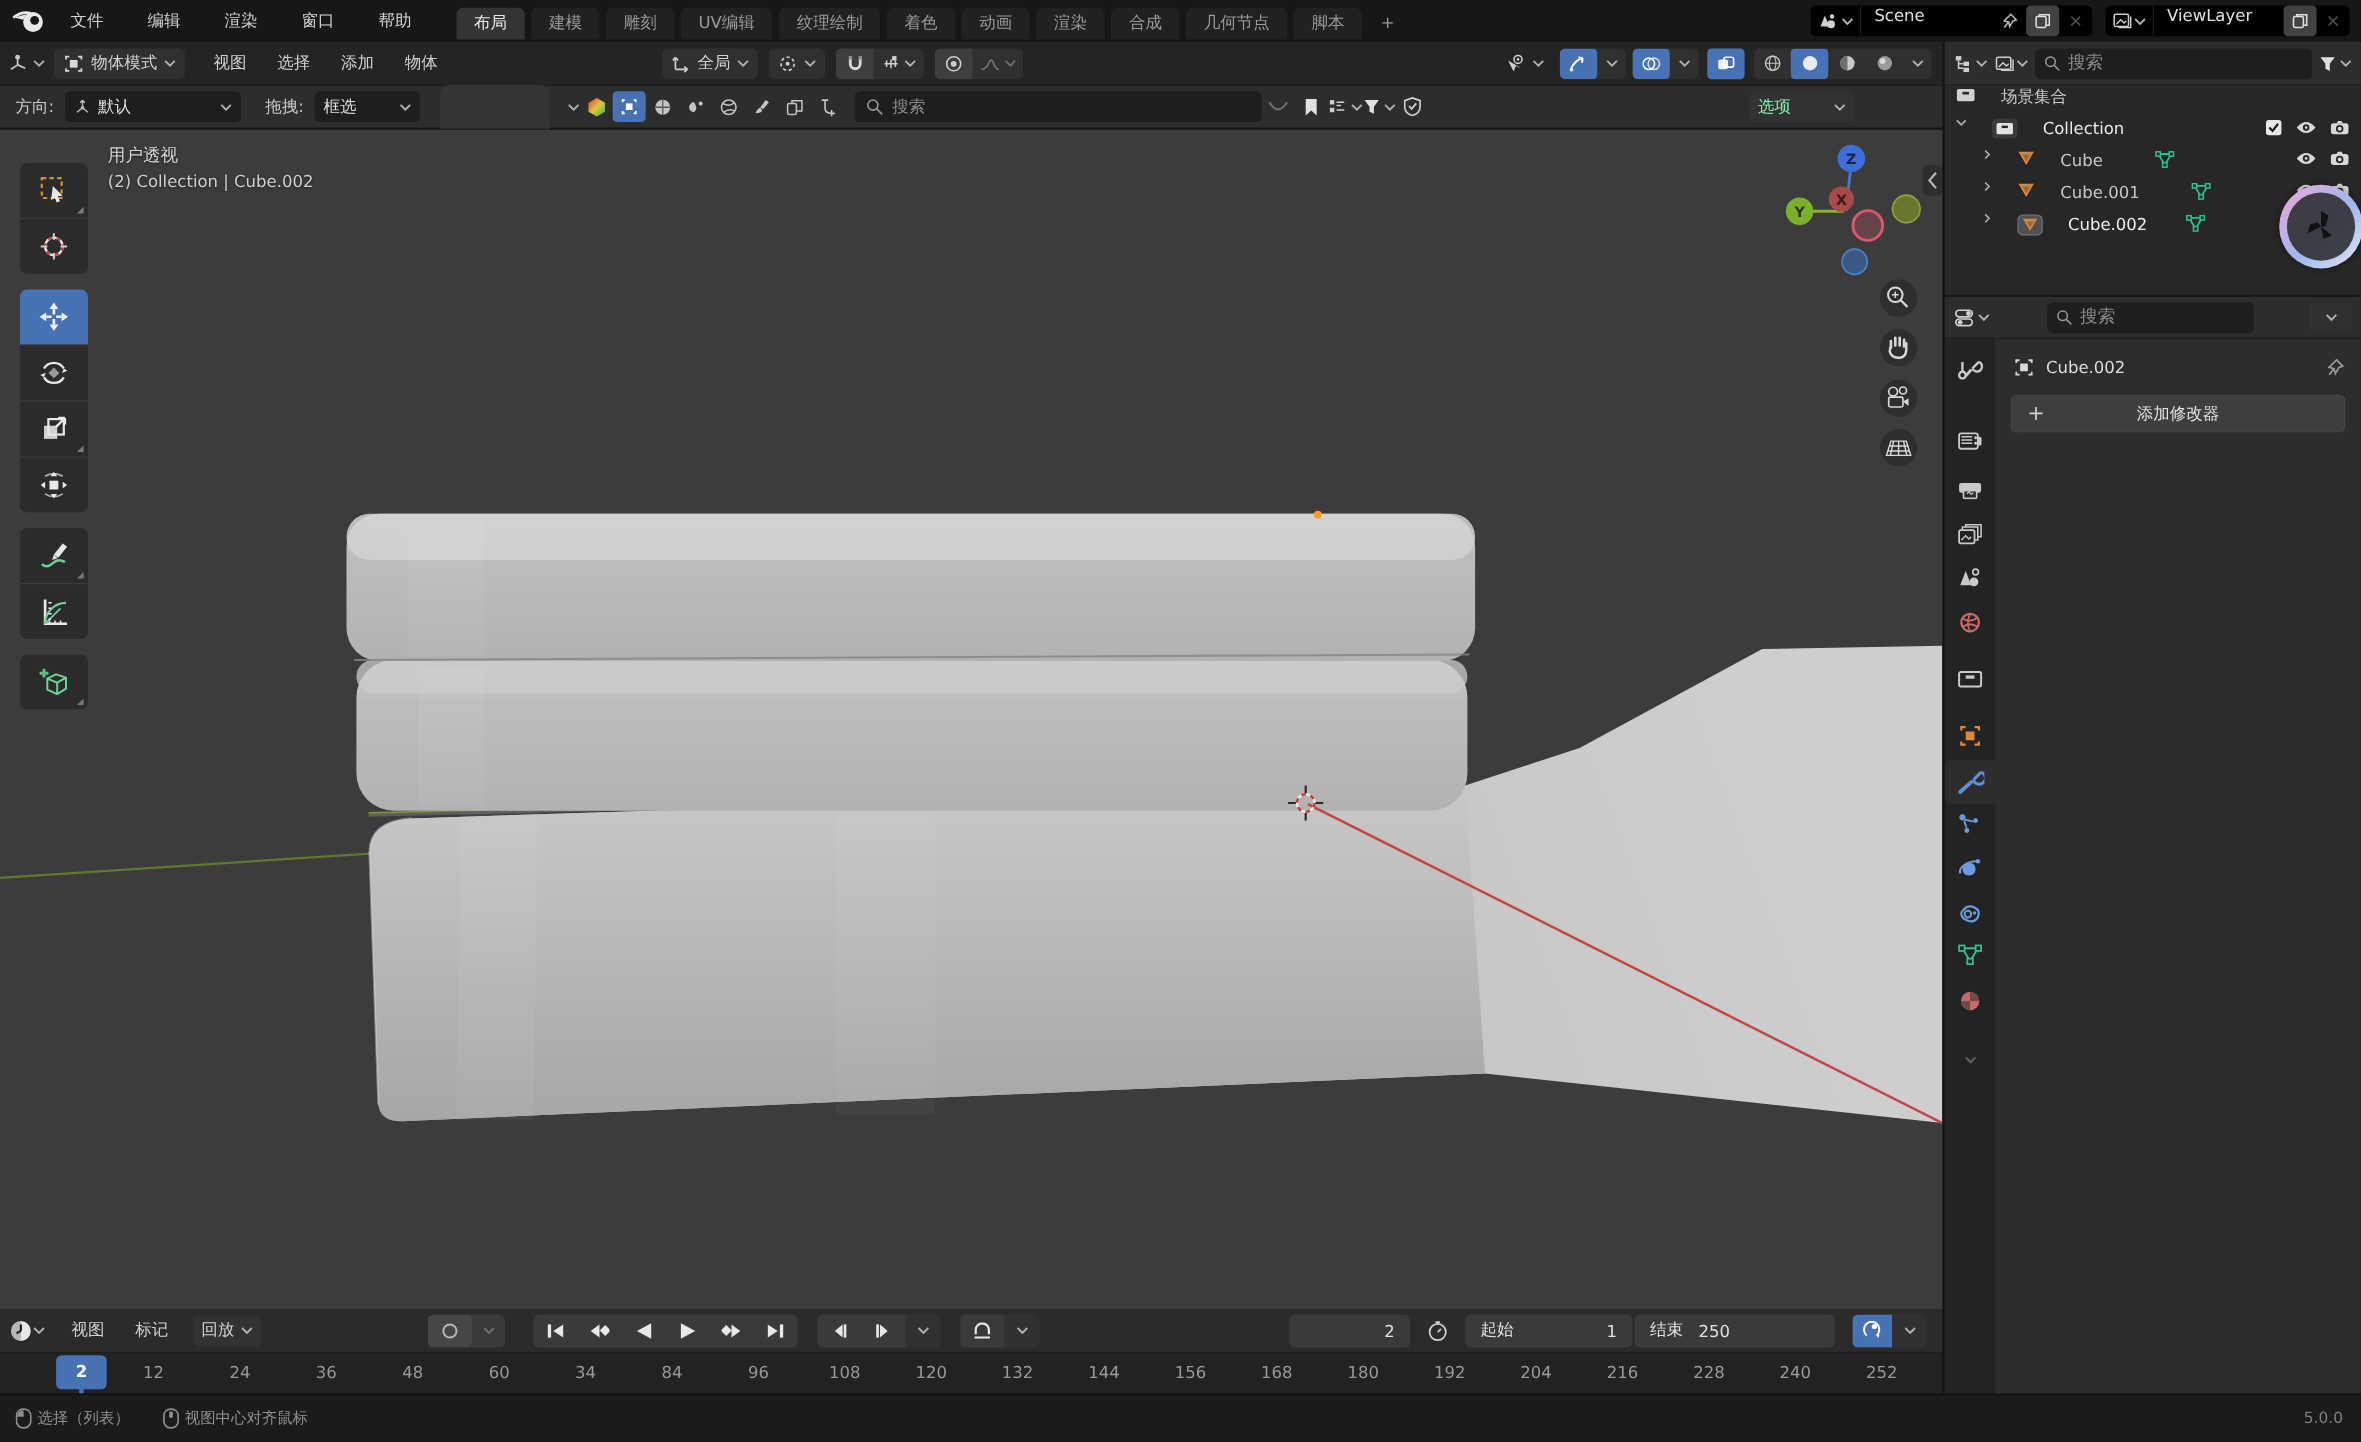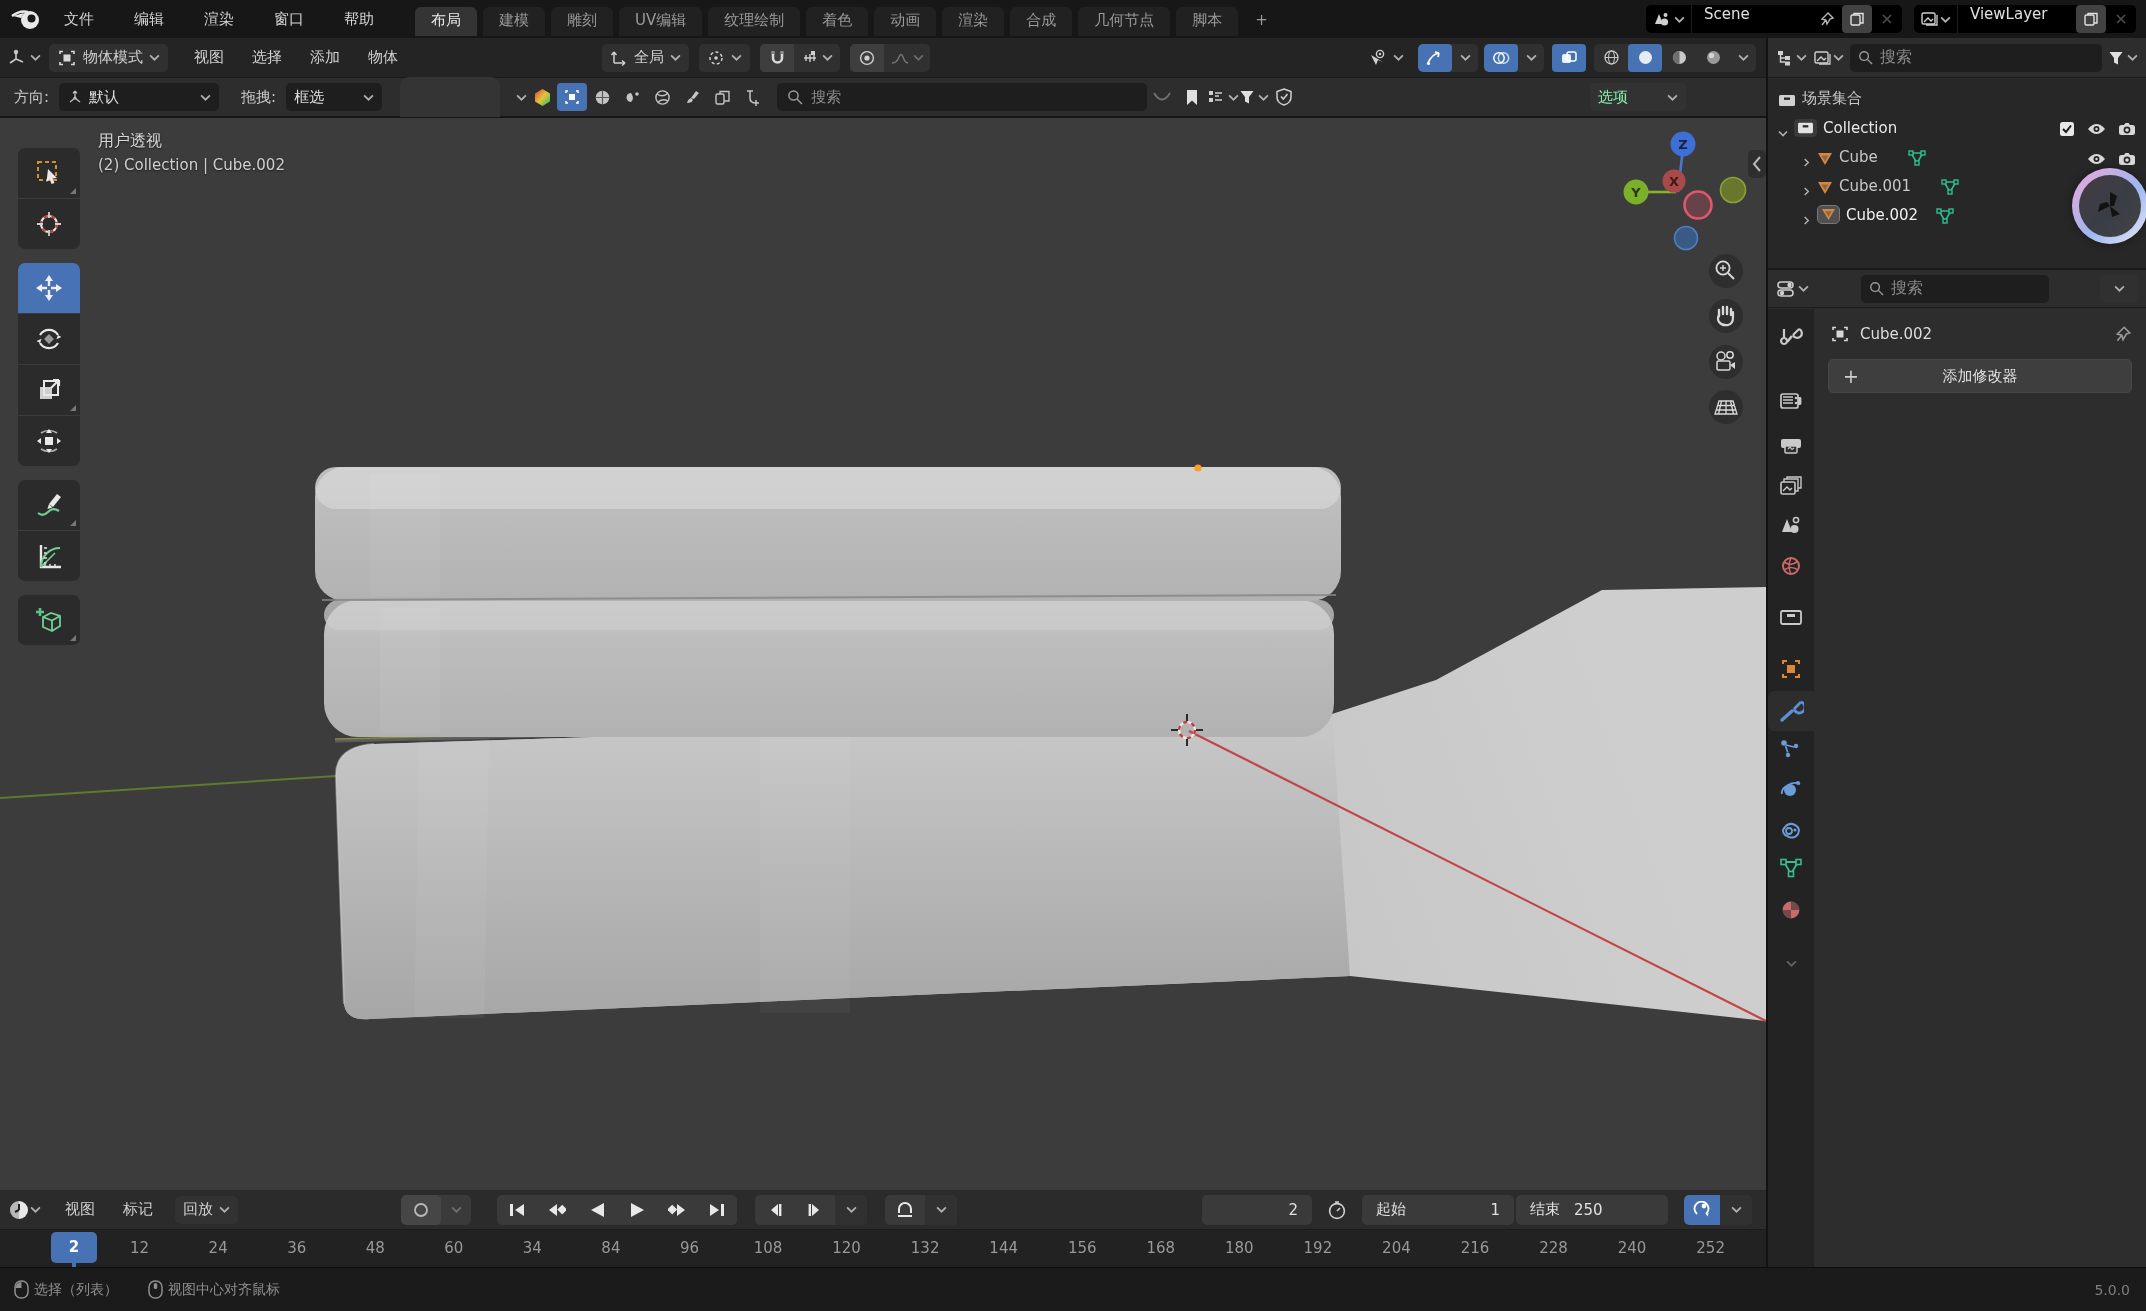--- a/index.html
+++ b/index.html
@@ -57,21 +57,21 @@
   #cf-stem { position:absolute; left:72px; top:31px; width:4px; height:6px; background:#4772b3; }
   .pb-grp { display:flex; align-items:center; background:#3a3a3a; border-radius:5px; height:30px; overflow:hidden; }
   .pb-btn { width:40px; height:100%; display:flex; align-items:center; justify-content:center; }
   .tl-field { display:flex; align-items:center; background:#3a3a3a; border-radius:5px; height:30px;
     color:#e0e0e0; padding:0 14px; gap:14px; }
   
   #right-col { position:absolute; left:1766px; top:38px; width:380px; height:1229px; background:#2d2d2d; border-left:2px solid #121212; }
   #outliner-header { position:absolute; left:0; top:0; width:378px; height:40px; background:#2d2d2d;
     display:flex; align-items:center; padding:0 8px; gap:6px; border-bottom:1px solid #1b1b1b; }
   #outliner-body { position:absolute; left:0; top:41px; width:378px; height:189px; background:#272727; font-size:15px; color:#c8c8c8; }
-  .ol-row { display:flex; align-items:flex-end; height:29px; padding-left:10px; gap:6px; position:relative; }
+  .ol-row { display:flex; align-items:flex-start; height:29px; padding-left:10px; gap:23px; position:relative; }
   .ol-right { position:absolute; right:10px; display:flex; gap:12px; align-items:center; }
   #props-header { position:absolute; left:0; top:230px; width:378px; height:40px; background:#2d2d2d;
     display:flex; align-items:center; padding:0 8px; gap:8px; border-top:2px solid #191919; border-bottom:1px solid #1b1b1b; }
   #props-rail { position:absolute; left:0; top:271px; width:46px; height:958px; background:#232323; }
   .ptab { position:absolute; left:0; width:46px; height:40px; display:flex; align-items:center; justify-content:center; }
   .ptab.active { background:#2d2d2d; border-radius:6px 0 0 6px; }
   #props-body { position:absolute; left:46px; top:271px; width:332px; height:958px; background:#2d2d2d; }
   .crumb { display:flex; align-items:center; gap:10px; padding:16px 14px 0 16px; color:#dddddd; font-size:15px; }
   #add-mod { margin:16px 14px 0 14px; height:34px; background:#3e3e3e; border:1px solid #474747; border-radius:5px;
     position:relative; color:#e0e0e0; font-size:15px; display:flex; align-items:center; justify-content:center; }
@@ -750,21 +750,21 @@
     <svg width="20" height="20" viewBox="0 0 20 20">
         <circle cx="10" cy="11" r="7.4" stroke="#d0d0d0" stroke-width="1.6" fill="none"></circle>
         <path d="M10 11 L13 8" stroke="#d0d0d0" stroke-width="1.6"></path>
         <path d="M8 2 H12 M10 2 V4" stroke="#d0d0d0" stroke-width="1.6"></path>
       </svg>
   </span>
   <span class="tl-field" style="margin-left:10px;width:152px">
     <span>起始</span>
     <span style="flex:1;text-align:right">1</span>
   </span>
-  <span class="tl-field" style="margin-left:2px;width:152px">
+  <span class="tl-field" style="margin-left:2px;width:182px">
     <span>结束</span>
     <span style="flex:1;">250</span>
   </span>
   <span class="pb-grp" style="margin-left:16px;margin-right:14px">
     <span class="pb-btn icon-btn blue" style="width:36px;border-radius:5px 0 0 5px">
       <svg width="18" height="18" viewBox="0 0 18 18">
           <path d="M4 13 A7 7 0 1 1 13 13" stroke="#fff" stroke-width="1.8" fill="none"></path>
           <path d="M13 13 l2.6-1 l-1 3.4 Z" fill="#fff"></path>
           <circle cx="11" cy="5" r="2.4" fill="#fff"></circle>
         </svg>

